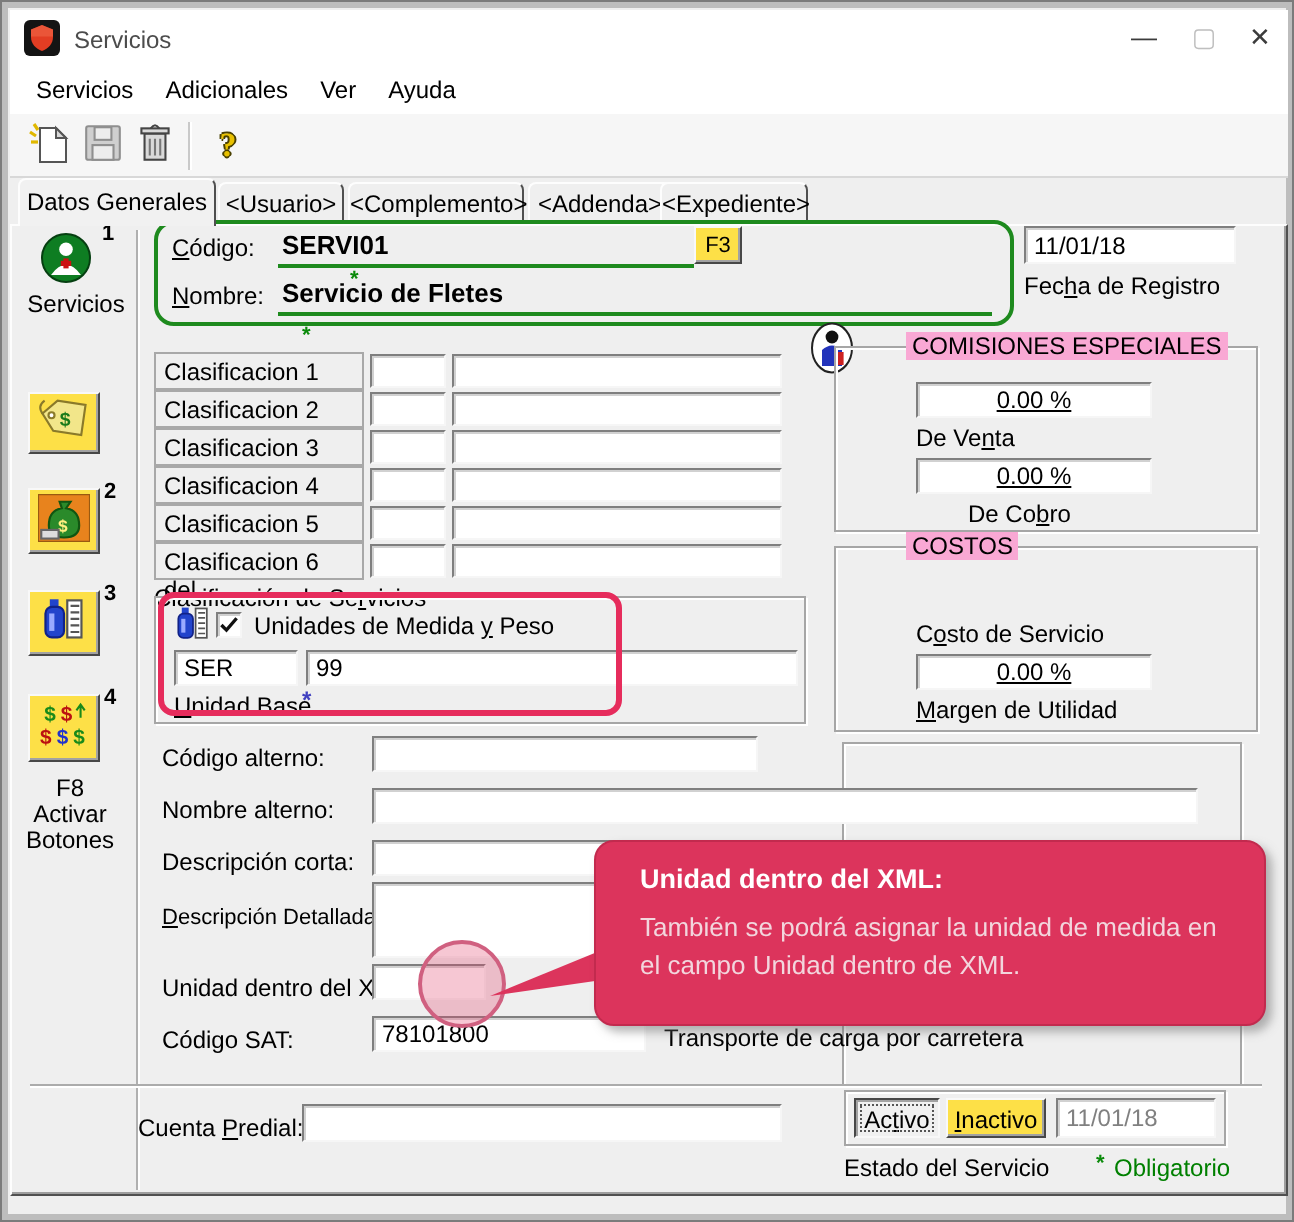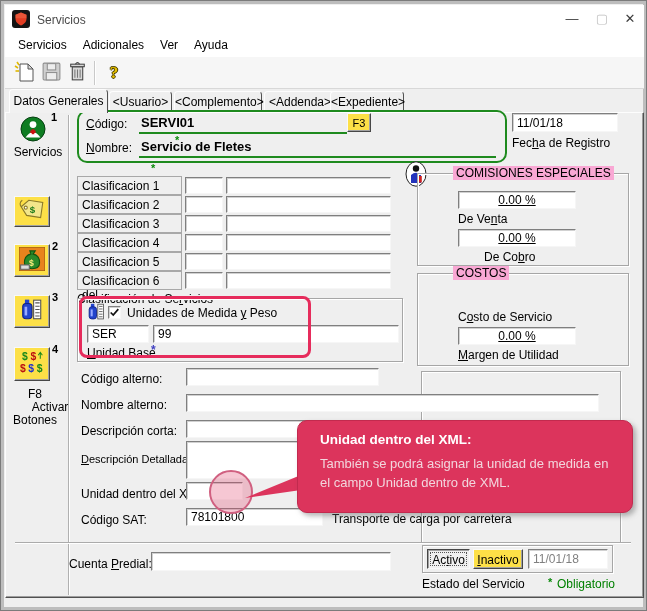--- a/index.html
+++ b/index.html
@@ -159,21 +159,21 @@
         <path d="M20.5 2.5 v6 M18.5 5 l2 -2.8 2 2.8" stroke="#1a8a1a" fill="none"></path>
         <text x="1" y="21" font-size="10" font-weight="bold" fill="#bb1111">$</text>
         <text x="9" y="21" font-size="10" font-weight="bold" fill="#2233cc">$</text>
         <text x="17" y="21" font-size="10" font-weight="bold" fill="#1a8a1a">$</text>
       </svg>
     </span>
   </div>
   <span class="sup" style="left:51px;top:342px;">4</span>
 
   <div class="lbl" style="left:4px;top:386px;width:60px;text-align:center;">F8</div>
-  <div class="lbl" style="left:4px;top:399px;width:60px;text-align:center;margin-left:15px;">Activar</div>
+  <div class="lbl" style="left:4px;top:399px;width:60px;text-align:center;">Activar</div>
   <div class="lbl" style="left:4px;top:412px;width:60px;text-align:center;">Botones</div>
 
   <div class="abs" style="left:76px;top:109px;width:430px;height:53px;border:2px solid #1e8a1e;border-radius:10px;"></div>
   <span class="lbl" style="left:85px;top:116px;"><u>C</u>ódigo:</span>
   <span class="abs bval" style="left:140px;top:114px;">SERVI01</span>
   <div class="abs" style="left:138px;top:131px;width:208px;border-top:2px solid #1e8a1e;"></div>
   <div class="abs raised" style="left:346px;top:112px;width:24px;height:19px;font:11px 'Liberation Sans',sans-serif;text-align:center;padding-top:3px;">F3</div>
   <span class="lbl" style="left:85px;top:140px;"><u>N</u>ombre:</span>
   <span class="abs bval" style="left:140px;top:138px;text-align:center;">Servicio de Fletes</span>
   <div class="abs" style="left:138px;top:155px;width:357px;border-top:2px solid #1e8a1e;"></div>

